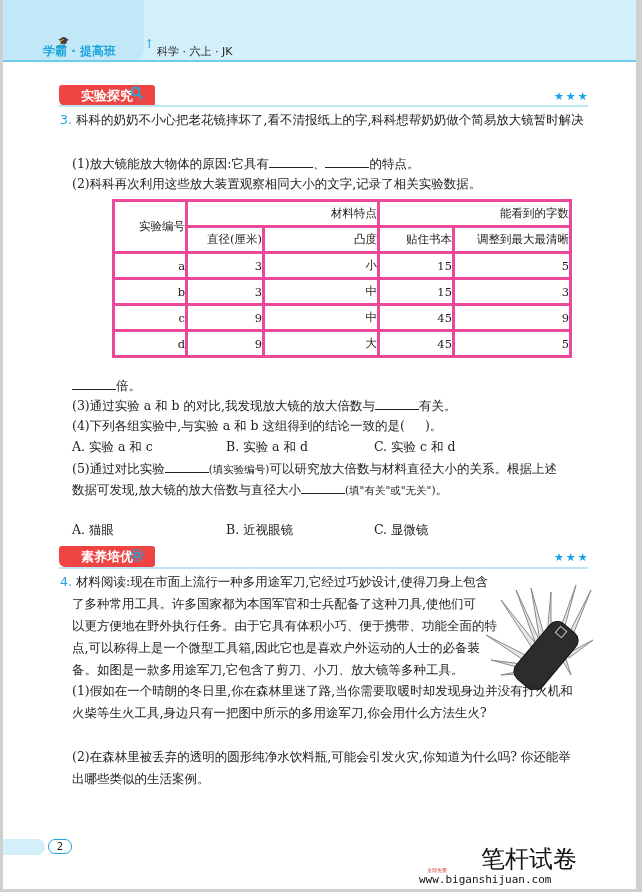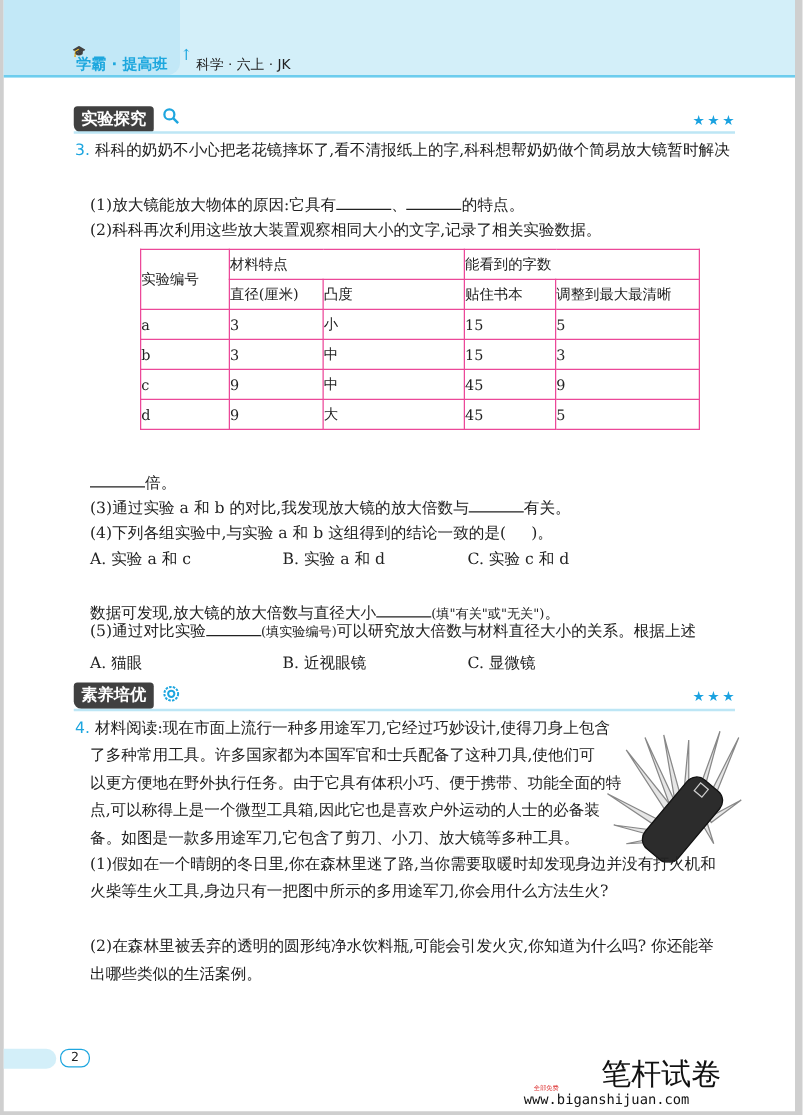--- a/index.html
+++ b/index.html
@@ -1,38 +1,38 @@
 <!DOCTYPE html>
 <html><head>
 <meta charset="utf-8">
 <style>
   html, body { margin:0; padding:0; }
   body { width:642px; height:892px; background:#cfcfcf; position:relative; overflow:hidden;
          font-family:"DejaVu Serif","Liberation Serif",serif; color:#222; }
   .page { position:absolute; left:3px; top:0; width:633px; height:889px; background:#fff; }
   .hdr { position:absolute; left:0; top:0; width:633px; height:60px; background:#d3eff9; border-bottom:2px solid #6dcdee; }
   .hdr-left { position:absolute; left:0; top:0; width:141px; height:60px; background:#c2e8f7; border-bottom-right-radius:10px; }
-  .hdr-brand { position:absolute; left:58px; top:43px; font-family:"DejaVu Sans",sans-serif; font-size:12px; font-weight:bold; color:#1da7de; white-space:nowrap; }
+  .hdr-brand { position:absolute; left:40px; top:43px; font-family:"DejaVu Sans",sans-serif; font-size:12px; font-weight:bold; color:#1da7de; white-space:nowrap; }
   .hdr-cap { position:absolute; left:55px; top:36px; font-size:9px; color:#1da7de; }
   .hdr-arrow { position:absolute; left:141px; top:37px; font-size:12px; color:#1da7de; }
   .hdr-subject { position:absolute; left:154px; top:44px; font-family:"DejaVu Sans",sans-serif; font-size:11px; color:#222; white-space:nowrap; }
 
-  .sec-title { position:absolute; left:56px; height:21px; font-family:"DejaVu Sans",sans-serif; font-weight:bold; font-size:13px; color:#fff; background:#404040; padding:0 6px; line-height:21px; border-radius:3px 3px 3px 6px; white-space:nowrap; }
+  .sec-title { position:absolute; left:56px; height:21px; font-family:"DejaVu Sans",sans-serif; font-weight:bold; font-size:13px; color:#fff; background:#ef4444; padding:0 22px; line-height:21px; border-radius:3px 3px 3px 6px; white-space:nowrap; }
   .sec-line { position:absolute; left:56px; width:529px; height:2px; background:#bde6f5; }
   .sec-icon { position:absolute; font-size:14px; color:#1ea6df; font-family:"DejaVu Sans",sans-serif; }
   .stars { position:absolute; left:551px; font-size:11px; color:#1aa2e0; letter-spacing:2px; font-family:"DejaVu Sans",sans-serif; }
 
   .txt { position:absolute; font-size:12.5px; line-height:16px; white-space:nowrap; color:#222; }
   .qnum { color:#1ea6df; font-family:"DejaVu Sans",sans-serif; }
   .blank { display:inline-block; border-bottom:1px solid #222; width:44px; height:12px; vertical-align:baseline; }
   .paren { display:inline-block; width:20px; }
   .small { font-size:10.5px; }
 
   table.data { position:absolute; left:109px; top:199px; border-collapse:collapse; font-size:11.5px; }
-  table.data td { border:1px solid #ec4899; text-align:left; height:23px; padding:0; }
+  table.data td { border:3px solid #ec4899; text-align:right; height:23px; padding:0; }
 
   .knife { position:absolute; left:478px; top:580px; width:120px; height:110px; }
 
   .footer-bar { position:absolute; left:0; top:839px; width:42px; height:16px; background:#d3eff9; border-radius:0 8px 8px 0; }
   .pagenum { position:absolute; left:45px; top:839px; width:22px; height:13px; border:1.5px solid #1ea6df; border-radius:7px; font-family:"DejaVu Sans",sans-serif; font-size:10px; text-align:center; line-height:13px; color:#222; }
   .wm-title { position:absolute; left:438px; top:843px; font-family:"DejaVu Sans",sans-serif; font-size:24px; color:#111; white-space:nowrap;margin-left:40px; }
   .wm-free { position:absolute; left:424px; top:867px; font-family:"DejaVu Sans",sans-serif; font-size:5px; color:#d33; }
   .wm-url { position:absolute; left:416px; top:873px; font-family:"DejaVu Sans Mono",monospace; font-size:11px; color:#111; white-space:nowrap; }
 </style>
 </head>
@@ -106,21 +106,21 @@
   </tbody>
     </table>
 
   <div class="txt" style="left:69px;top:377px;"><span class="blank"></span><span>倍。</span></div>
   <div class="txt" style="left:69px;top:397px;"><span>(3)通过实验 a 和 b 的对比,我发现放大镜的放大倍数与</span><span class="blank"></span><span>有关。</span></div>
   <div class="txt" style="left:69px;top:418px;"><span>(4)下列各组实验中,与实验 a 和 b 这组得到的结论一致的是(</span><span class="paren"></span><span>)。</span></div>
   <div class="txt" style="left:69px;top:439px;">A. 实验 a 和 c</div>
   <div class="txt" style="left:223px;top:439px;">B. 实验 a 和 d</div>
   <div class="txt" style="left:371px;top:439px;">C. 实验 c 和 d</div>
 
-  <div class="txt" style="left:69px;top:460px;margin-top:36px;"><span>(5)通过对比实验</span><span class="blank"></span><span class="small">(填实验编号)</span><span>可以研究放大倍数与材料直径大小的关系。根据上述</span></div>
+  <div class="txt" style="left:69px;top:460px;"><span>(5)通过对比实验</span><span class="blank"></span><span class="small">(填实验编号)</span><span>可以研究放大倍数与材料直径大小的关系。根据上述</span></div>
   <div class="txt" style="left:69px;top:481px;"><span>数据可发现,放大镜的放大倍数与直径大小</span><span class="blank"></span><span class="small">(填"有关"或"无关")</span><span>。</span></div>
   <div class="txt" style="left:69px;top:522px;">A. 猫眼</div>
   <div class="txt" style="left:223px;top:522px;">B. 近视眼镜</div>
   <div class="txt" style="left:371px;top:522px;">C. 显微镜</div>
 
   <div class="sec-title" style="top:546px;">素养培优</div>
   <span class="sec-icon" style="left:127px;top:548px;">
     <svg width="14" height="14" viewBox="0 0 14 14">
         <circle cx="7" cy="7" r="5.5" fill="none" stroke="#1ea6df" stroke-width="1.6" stroke-dasharray="2 1"></circle>
         <circle cx="7" cy="7" r="2.5" fill="none" stroke="#1ea6df" stroke-width="1.6"></circle>

